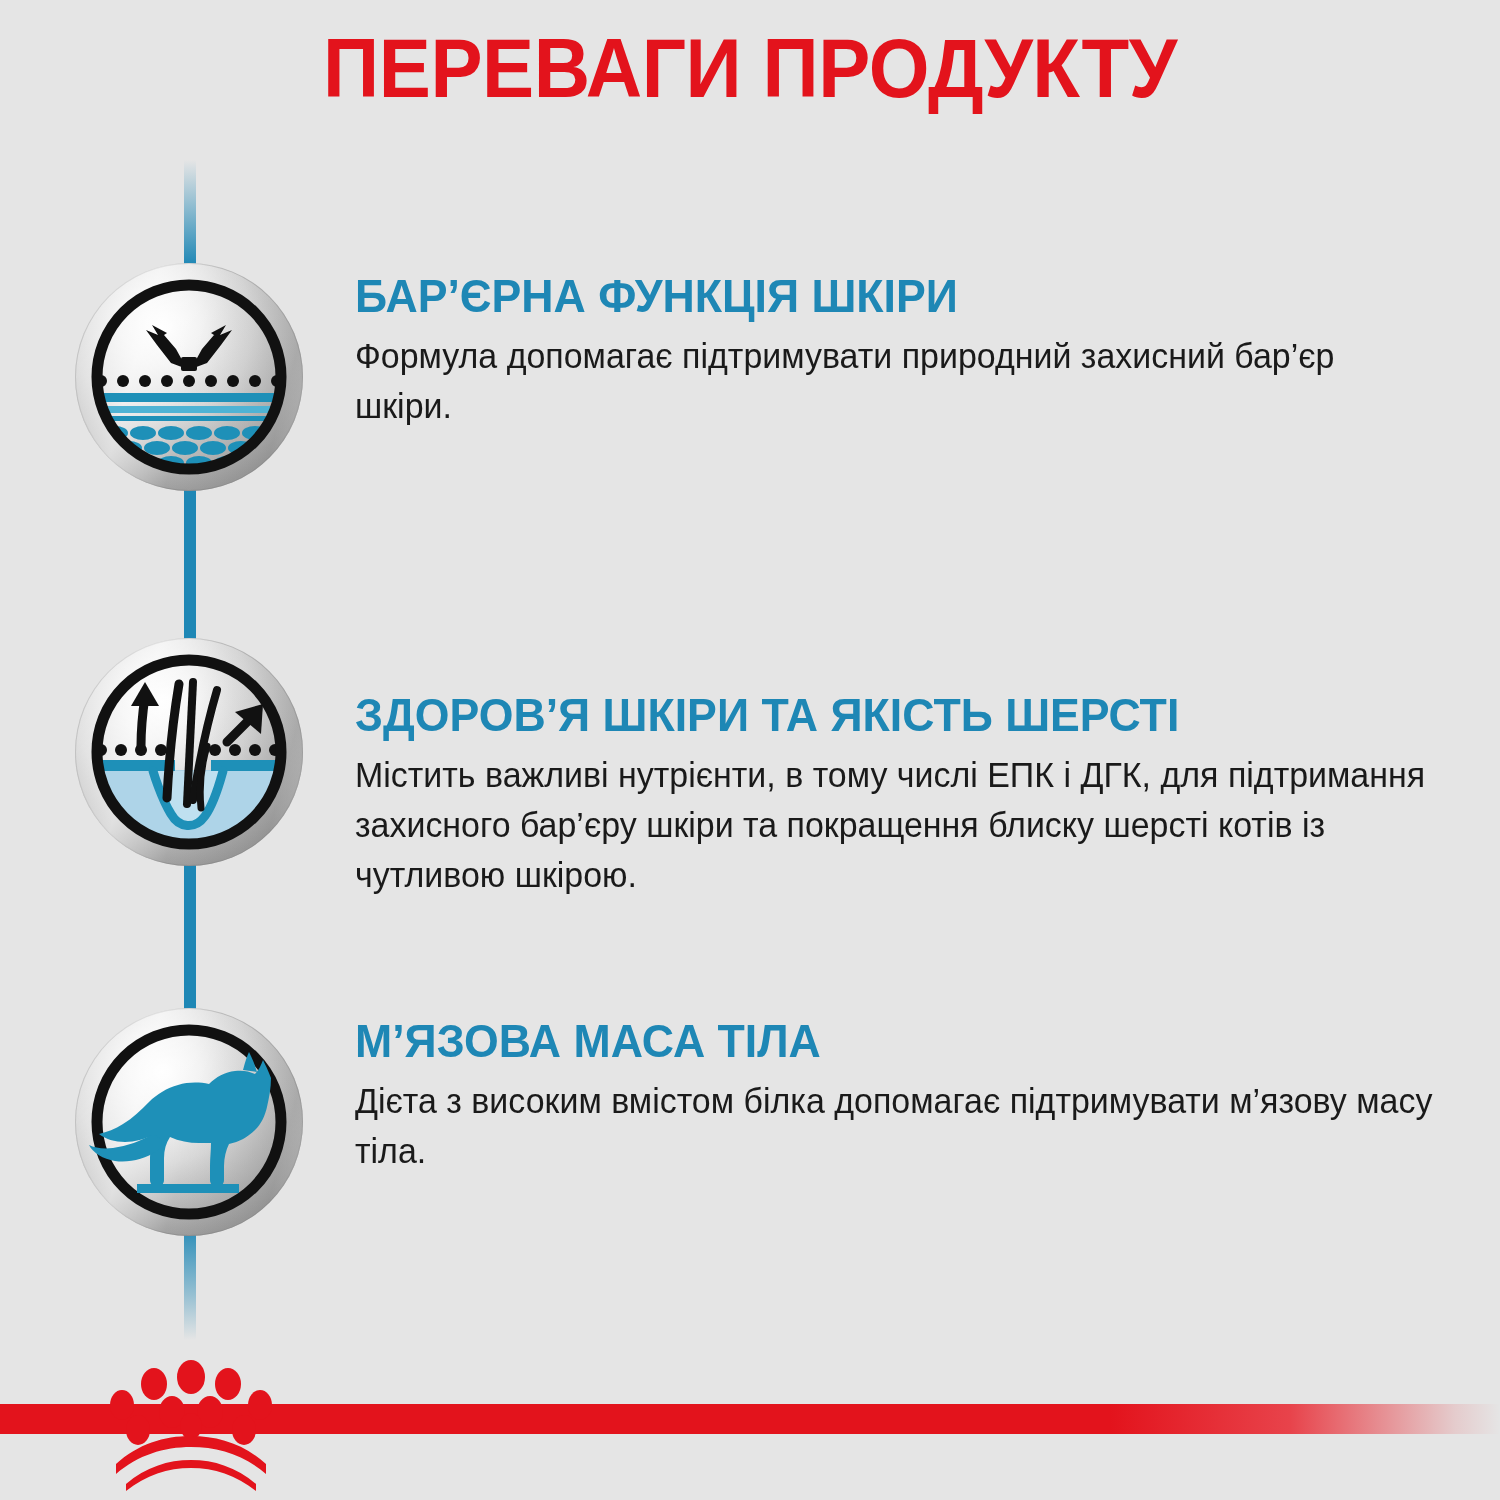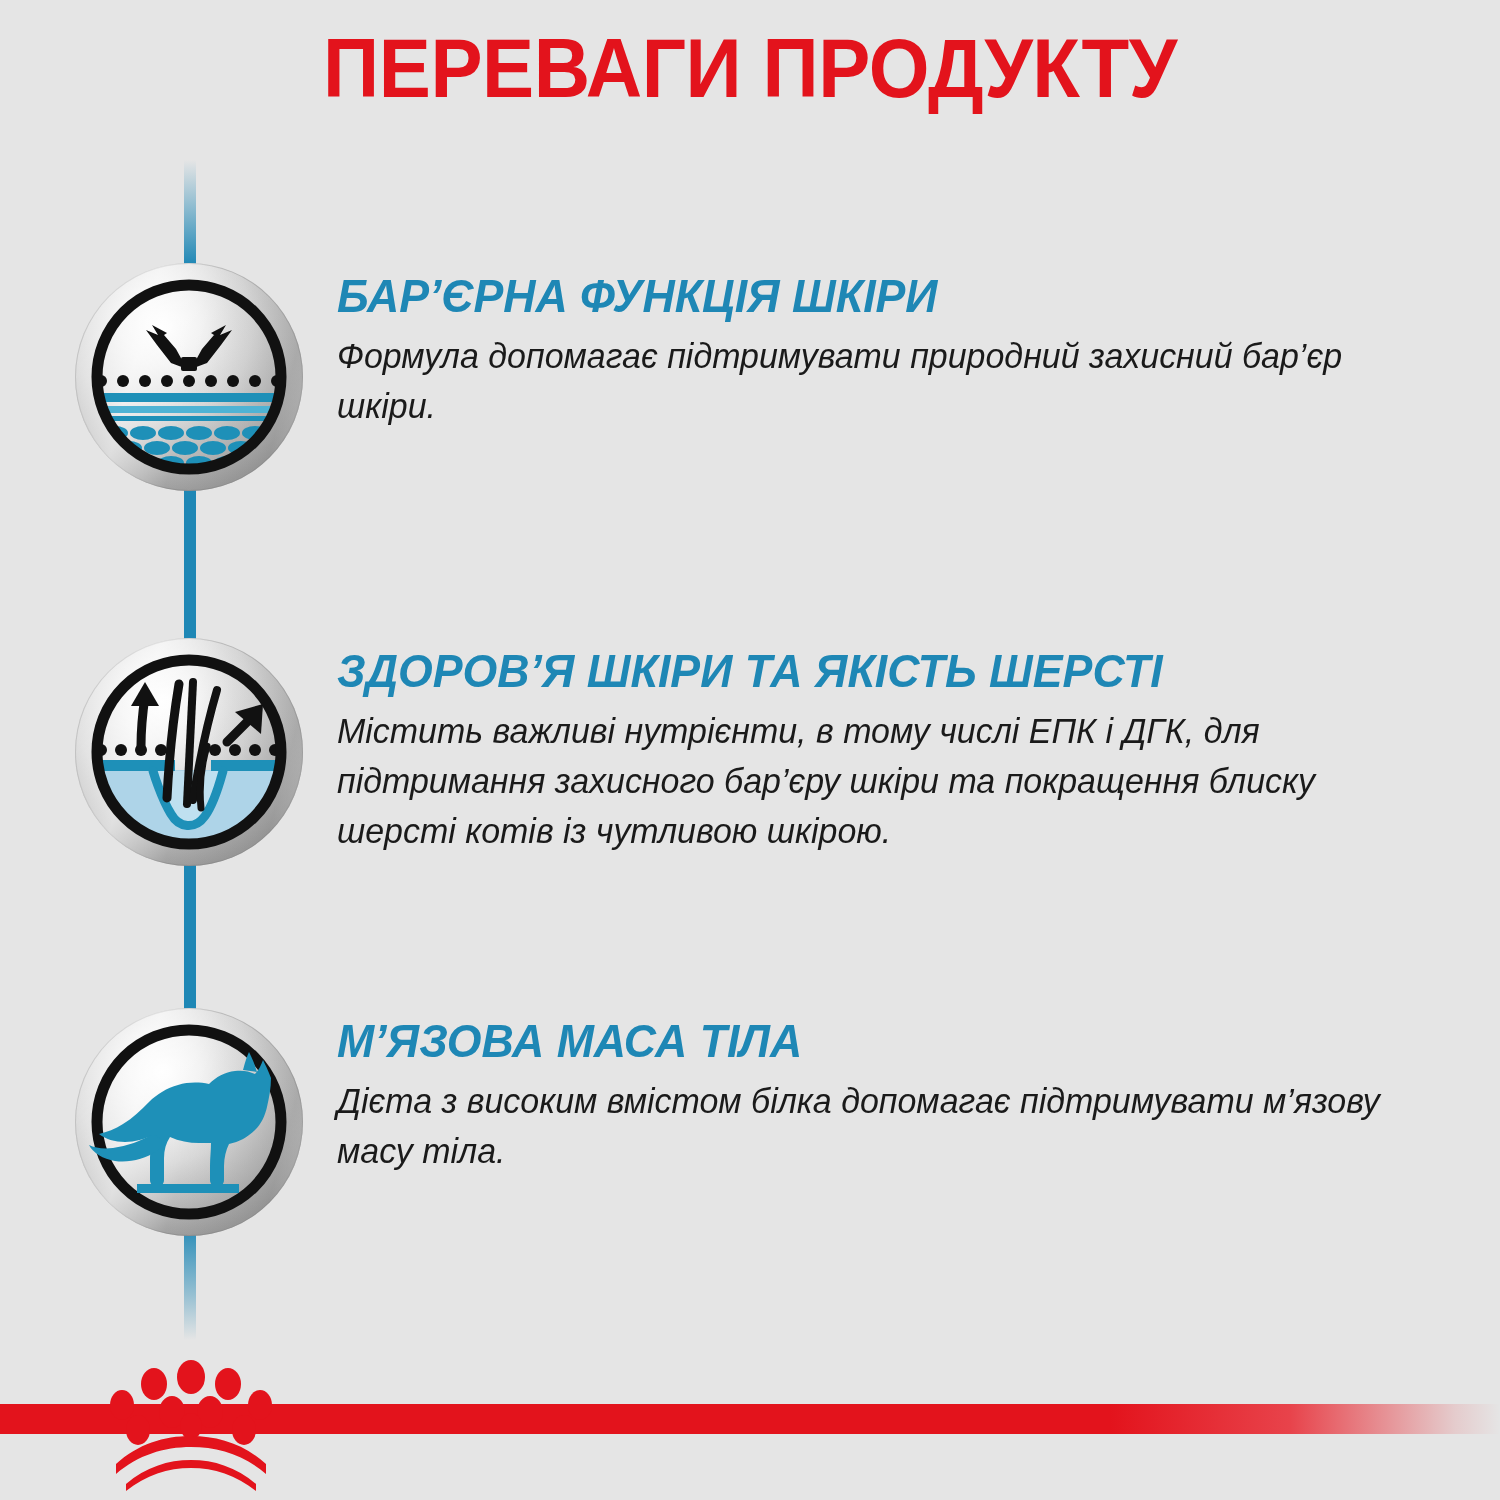--- a/index.html
+++ b/index.html
@@ -103,24 +103,23 @@
   }
   .icon-svg {
     position: absolute;
     left: 0; top: 0;
     width: 228px;
     height: 228px;
   }
 
   .benefit-text {
     position: absolute;
-    left: 337px;
+    left: 355px;
     top: 6px;
     width: 1100px;
-    font-style: italic;
   }
 
   .benefit-heading {
     color: #1e87b5;
     font-family: "Liberation Sans Narrow", "Liberation Sans", sans-serif;
     font-weight: 700;
     font-size: 47px;
     line-height: 54px;
     letter-spacing: 0px;
     transform: scaleX(0.95);
@@ -131,21 +130,21 @@
   .benefit-body {
     margin-top: 8px;
     color: #1a1a1a;
     font-family: "Liberation Sans Narrow", "Liberation Sans", sans-serif;
     font-weight: 400;
     font-size: 35px;
     line-height: 50px;
     transform: scaleX(0.97);
     transform-origin: left top;
   }
-  .benefit-2 .benefit-text { width: 1120px; }
+  .benefit-2 .benefit-text { width: 1120px; margin-top: 44px; }
   .benefit-3 .benefit-text { width: 1120px; }
 
   
   .footer {
     position: absolute;
     left: 0;
     bottom: 0;
     width: 1500px;
     height: 140px;
   }

